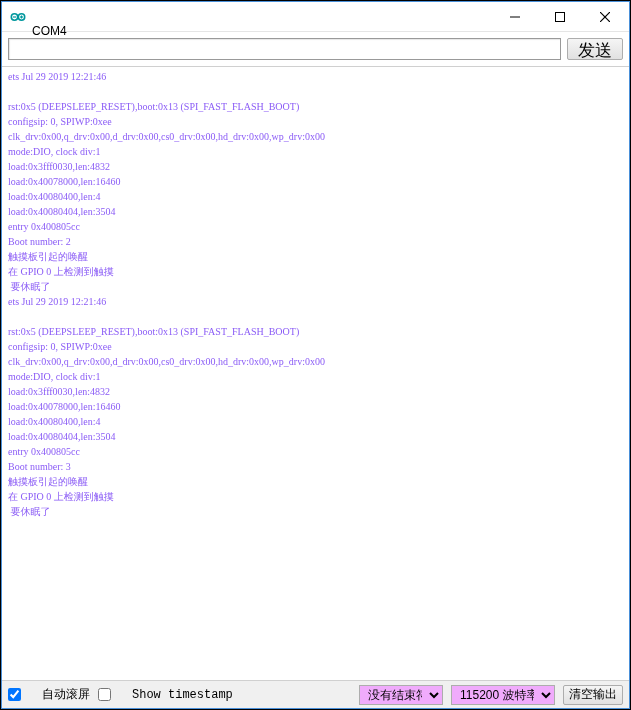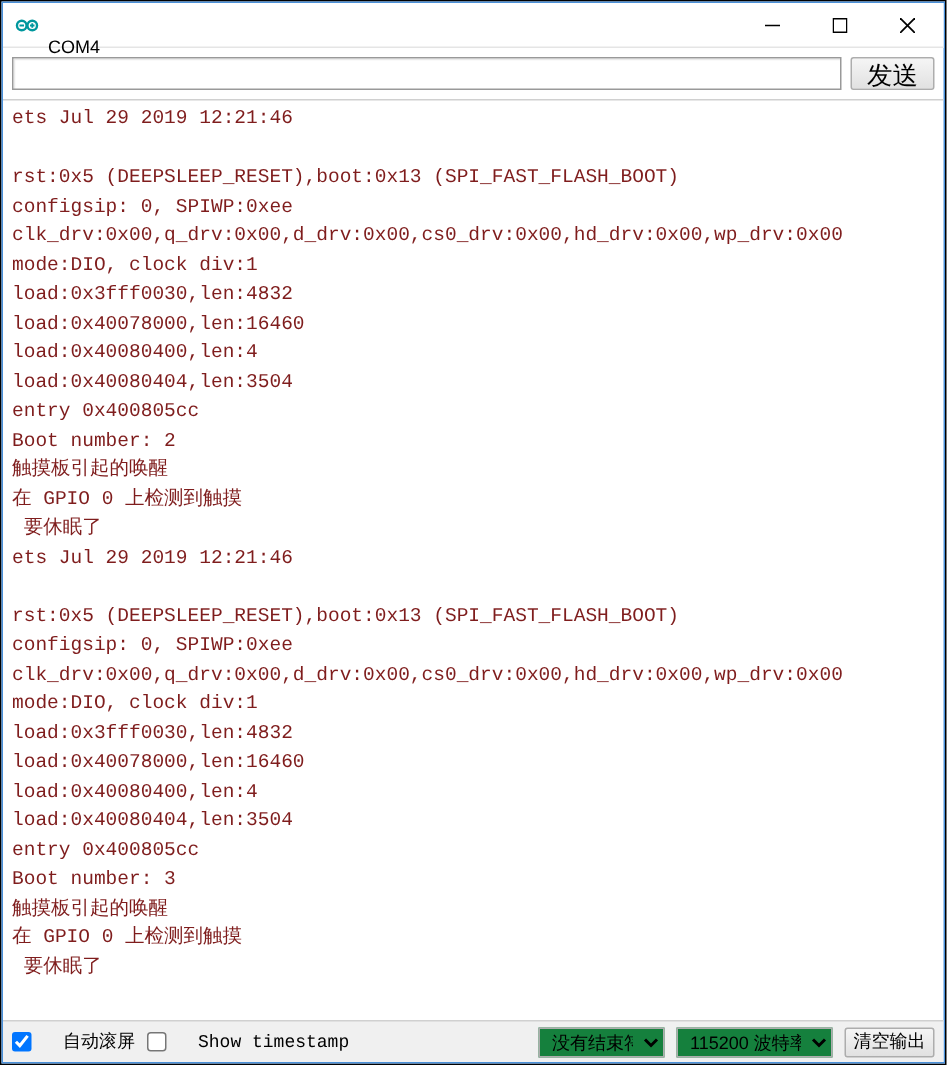--- a/index.html
+++ b/index.html
@@ -74,26 +74,26 @@
       width: 56px;
       height: 22px;
       font-size: 17px;
       border: 1px solid #adadad;
       background: linear-gradient(#f5f5f5, #e1e1e1);
       cursor: pointer;
       border-radius: 2px;
     }
     .console {
       flex: 1;
-      font-family: Liberation Mono, monospace;
-      font-size: 13px;
+      font-family: Liberation Serif, serif;
+      font-size: 10px;
       line-height: 1.5;
       padding: 2px 6px;
       overflow: hidden;
-      color: #7f1d1d;
+      color: #8b5cf6;
       white-space: pre;
     }
     .bottom-bar {
       height: 28px;
       border-top: 1px solid #d0d0d0;
       display: flex;
       align-items: center;
       padding: 0 6px;
       gap: 8px;
       font-size: 12px;
@@ -108,21 +108,21 @@
       width: 13px;
       height: 13px;
     }
     .spacer {
       flex: 1;
     }
     .select-box {
       font-size: 12px;
       height: 20px;
       border: 1px solid #adadad;
-      background: #15803d;
+      background: #f0abfc;
       padding: 0 4px;
     }
     .sel1 { width: 84px; }
     .sel2 { width: 104px; }
     .clear-btn {
       width: 60px;
       height: 20px;
       font-size: 12px;
       border: 1px solid #adadad;
       background: linear-gradient(#f5f5f5, #e1e1e1);

